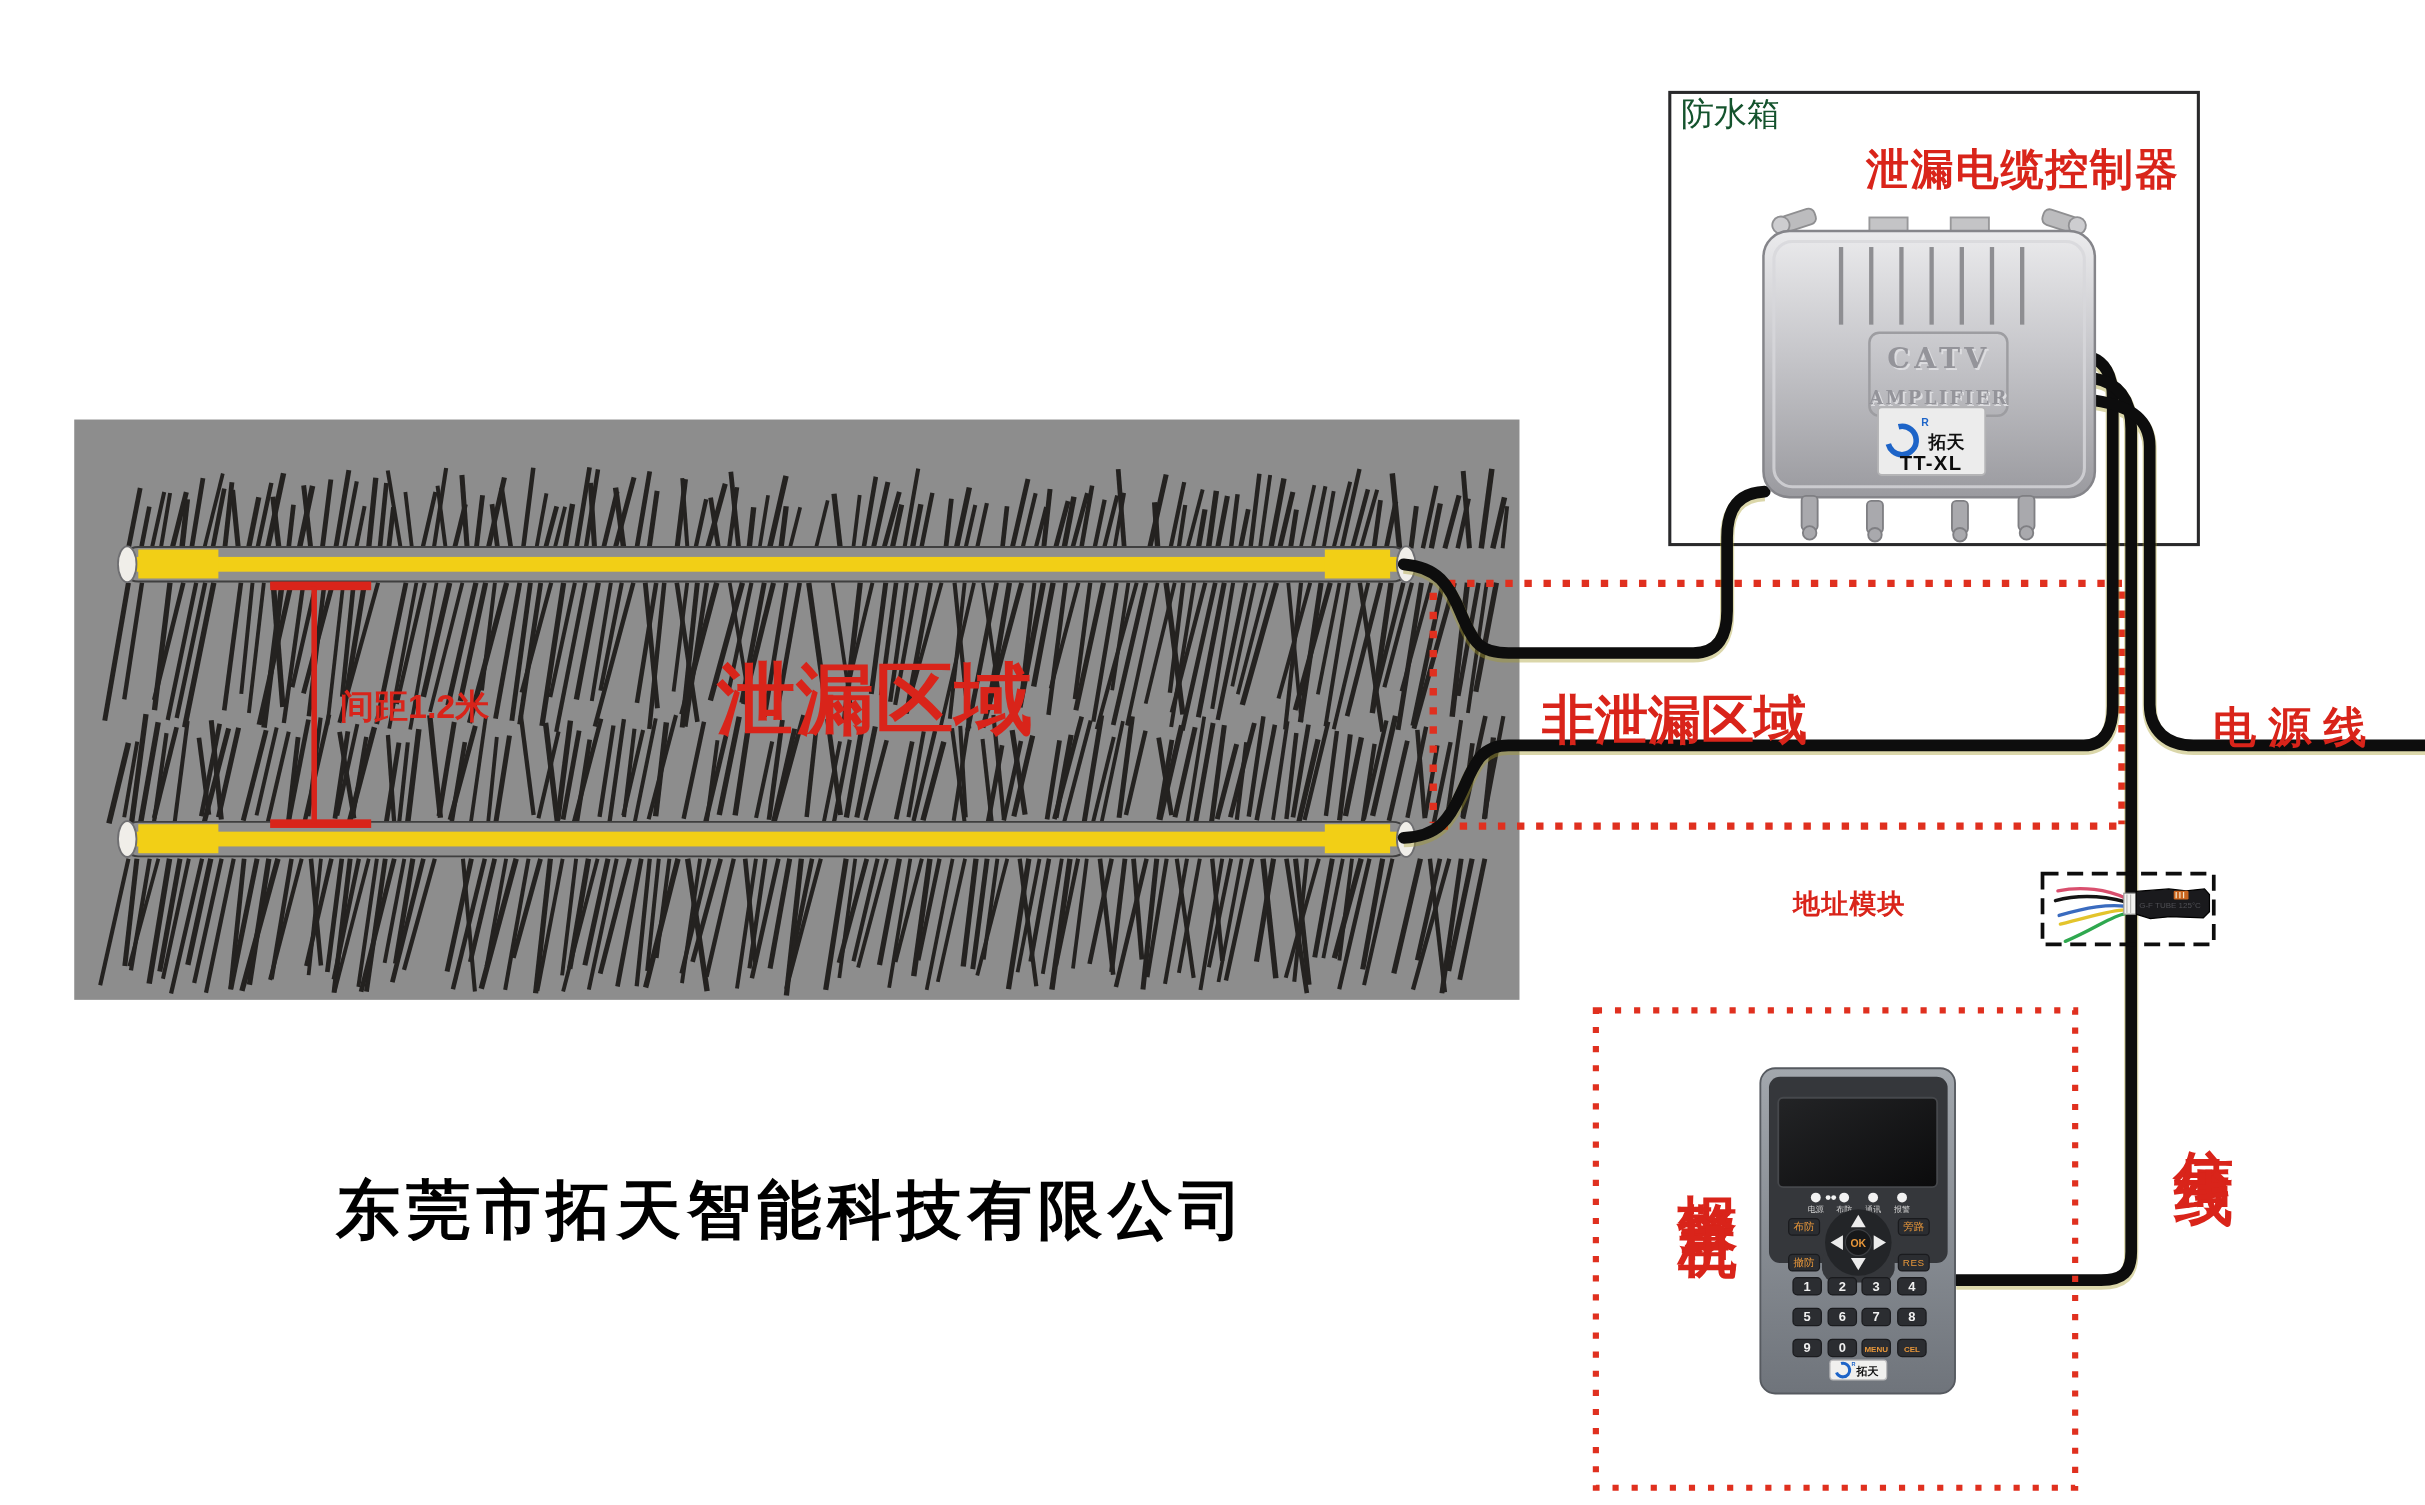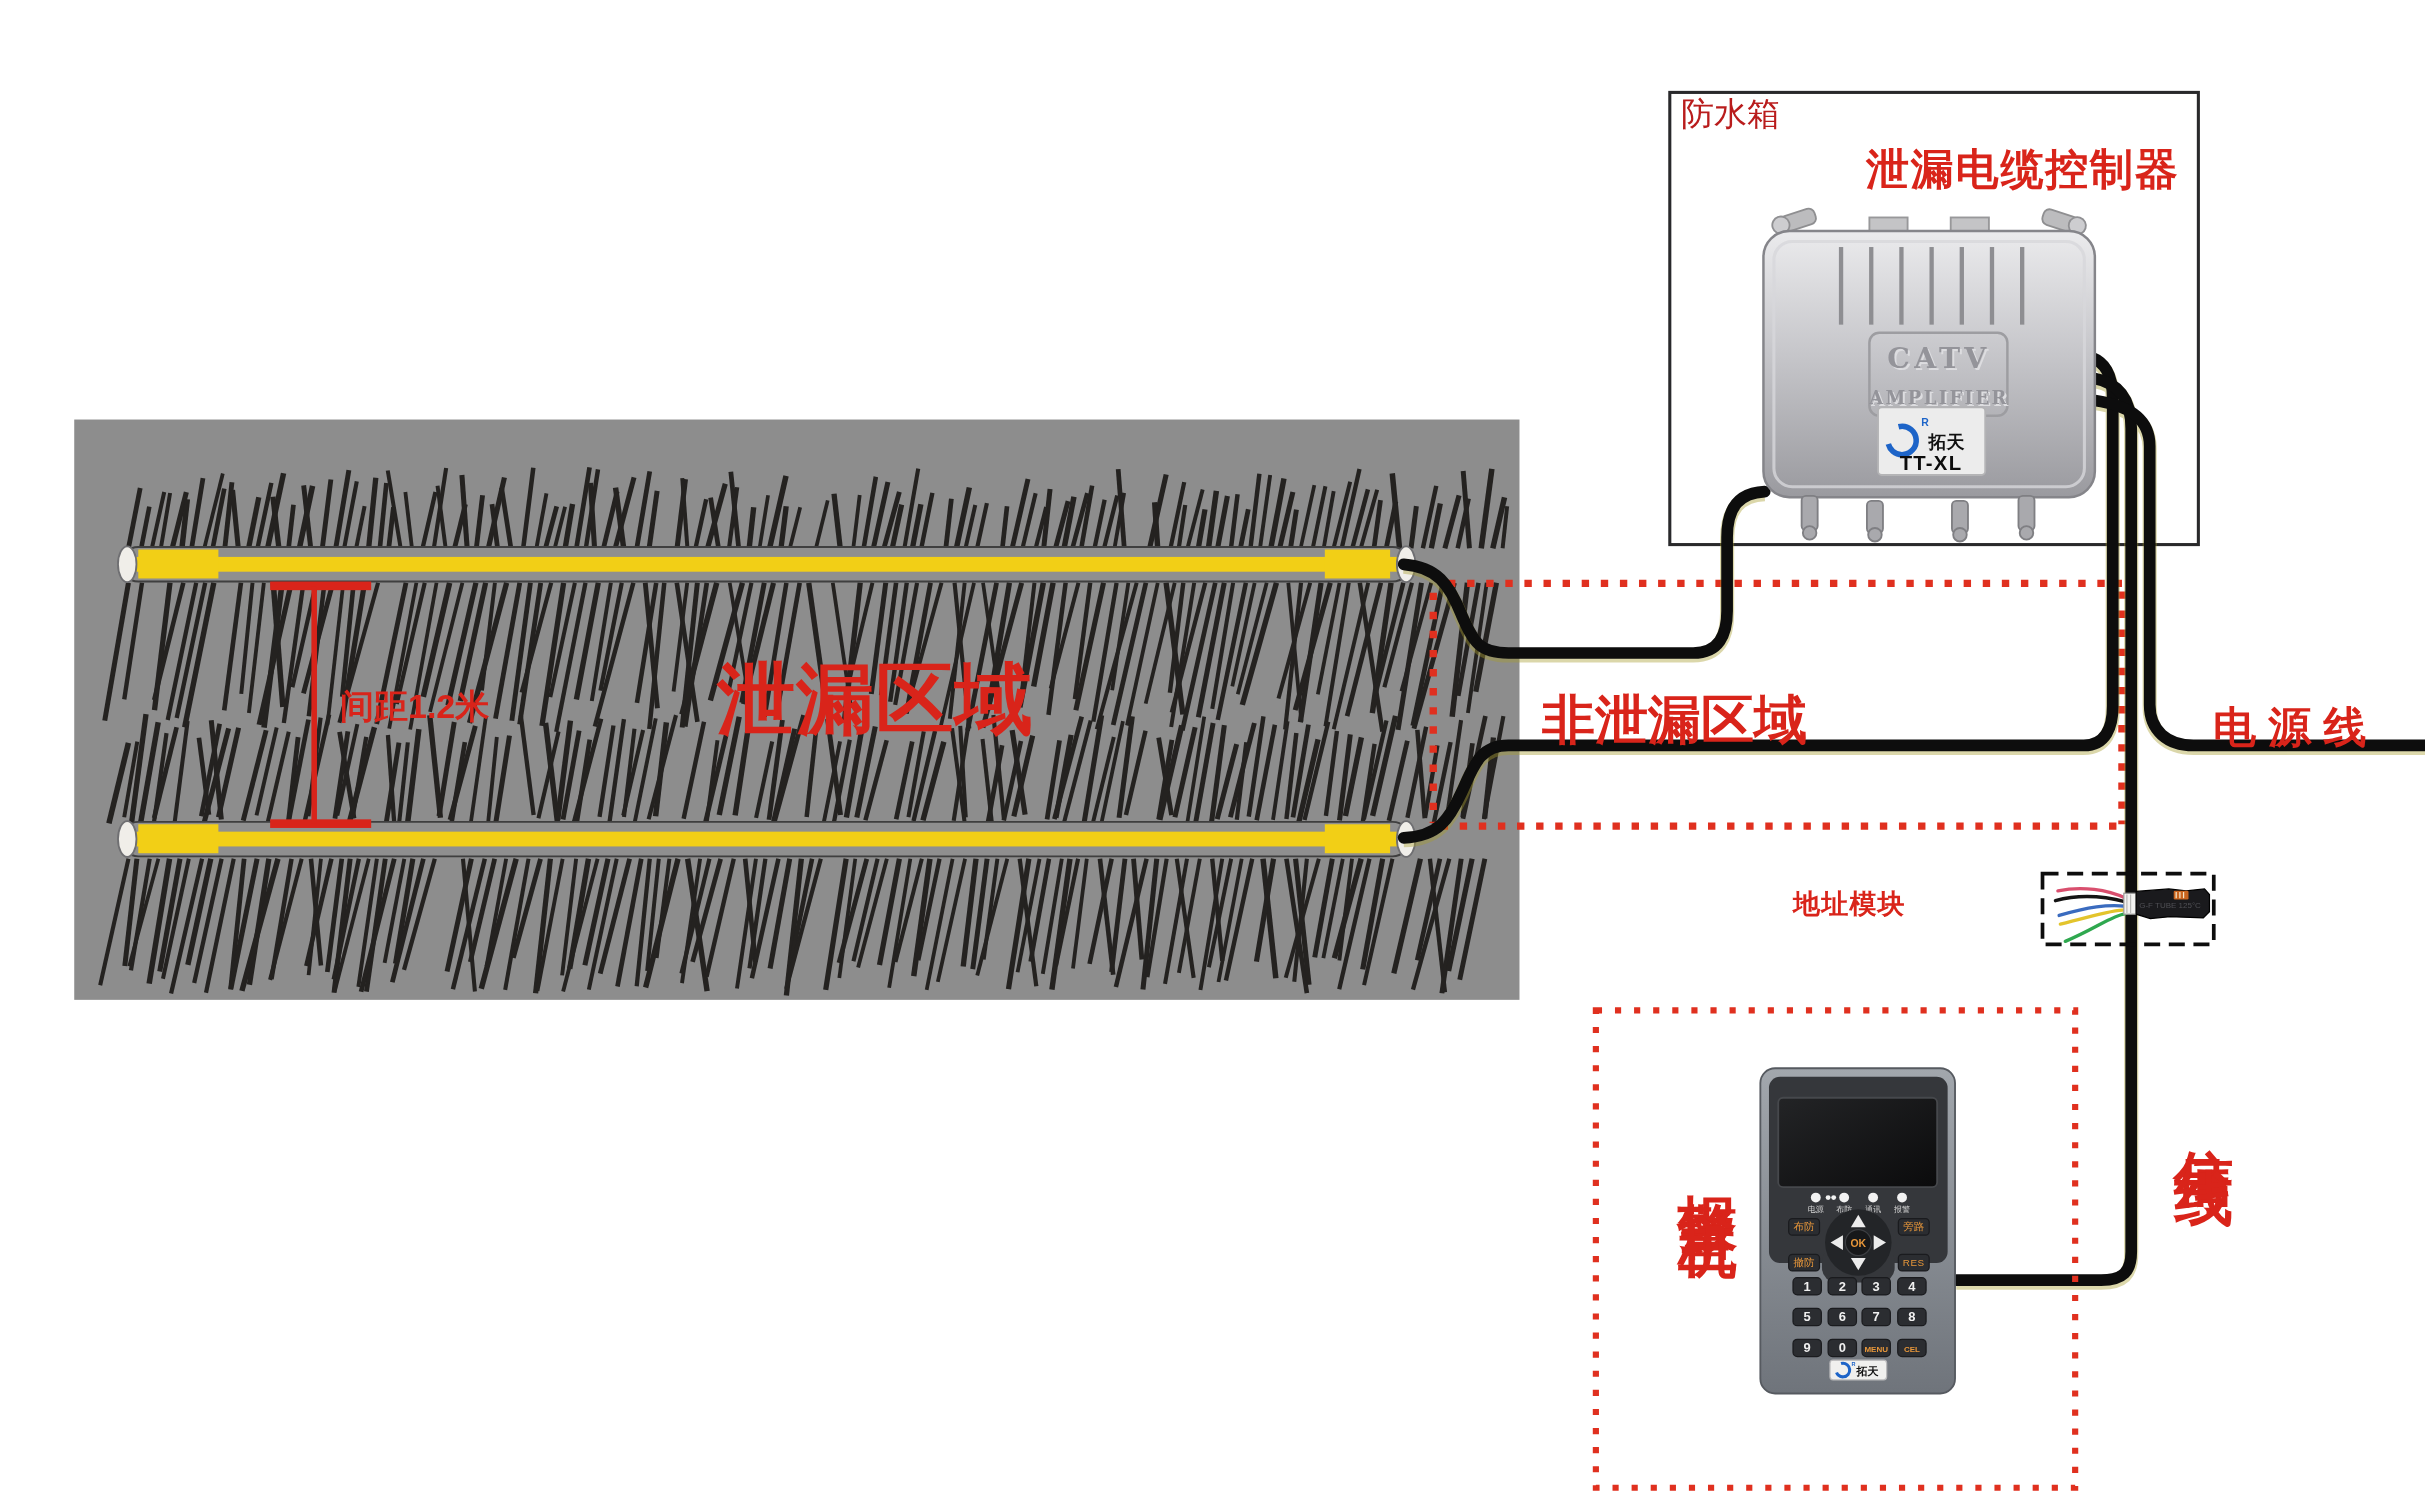--- a/index.html
+++ b/index.html
@@ -705,24 +705,25 @@
         </g>
     <g>
       <rect x="113" y="474" width="92" height="32" rx="5" fill="#f0f0ee" stroke="#b9b9bb" stroke-width="2"></rect>
       <circle cx="134" cy="490" r="11" fill="none" stroke="#1d64c8" stroke-width="5" stroke-dasharray="40 18" transform="rotate(-50 134 490)"></circle>
       <text x="148" y="484" font-size="9" font-weight="bold" fill="#1d64c8">R</text>
       <text x="156" y="498" font-size="18" font-weight="bold" fill="#111">拓天</text>
     </g>
   </g>
 </svg>
 
-<div class="label" style="left:1681px;top:97px;font-size:33px;color:#b91c1c;">防水箱</div>
+<div class="label" style="left:1681px;top:97px;font-size:33px;color:#14532d;">防水箱</div>
 <div class="label red" style="left:1866px;top:148px;font-size:43px;letter-spacing:1.8px;">泄漏电缆控制器</div>
 <div class="label red" style="left:340px;top:689px;font-size:34px;">间距1.2米</div>
 <div class="label red" style="left:717px;top:660px;font-size:78px;font-weight:900;letter-spacing:1.2px;">泄漏区域</div>
 <div class="label red" style="left:1542px;top:693px;font-size:53px;">非泄漏区域</div>
 <div class="label red" style="left:2213px;top:694px;font-size:43px;letter-spacing:12.3px;margin-top:12px;">电源线</div>
 <div class="label red" style="left:1793px;top:891px;font-size:27px;letter-spacing:1.2px;">地址模块</div>
 <div class="label red vert" style="left:2174px;top:1103px;font-size:59px;letter-spacing:8.6px;">信号线</div>
 <div class="label red vert" style="left:1678px;top:1147px;font-size:59px;letter-spacing:8.6px;">报警主机</div>
+<div class="label" style="left:336px;top:1178px;font-size:64px;font-weight:900;color:#000;letter-spacing:6.2px;">东莞市拓天智能科技有限公司</div>
 
 </div>
 
 
 </body></html>

